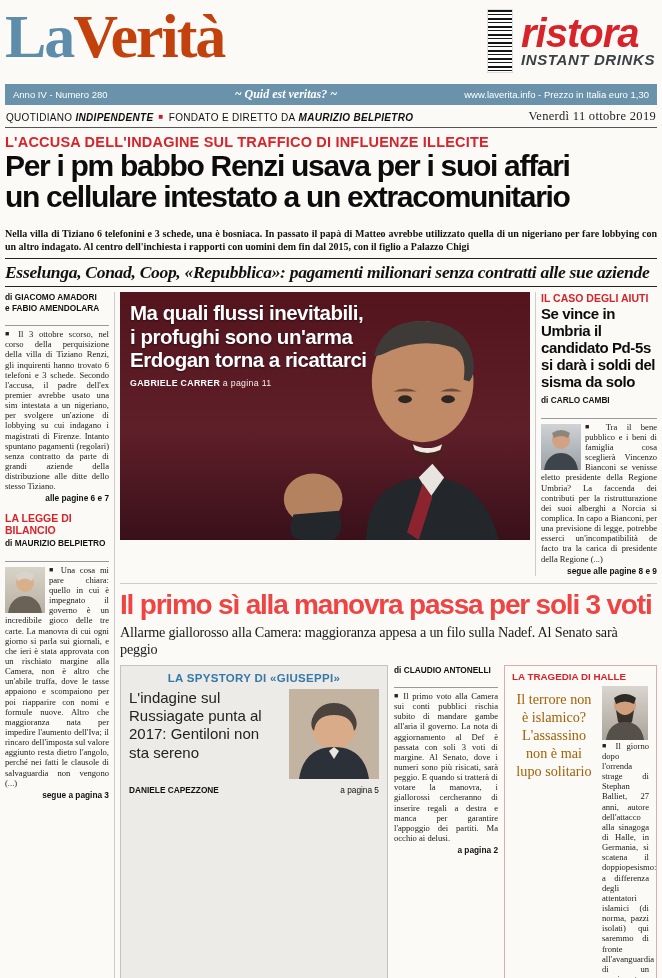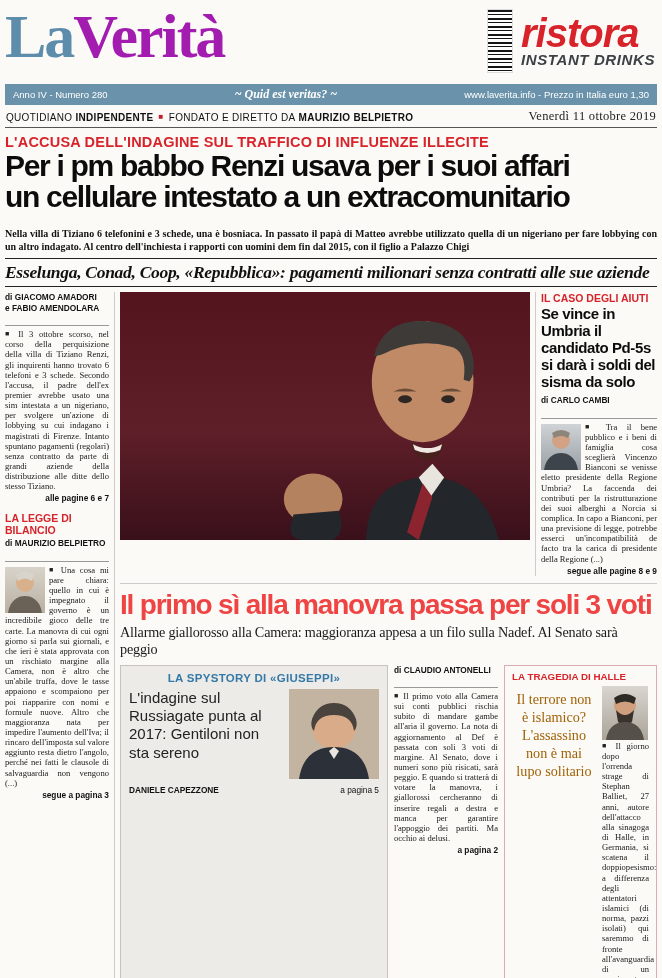--- a/index.html
+++ b/index.html
@@ -4,34 +4,34 @@
 <style>
   *{margin:0;padding:0;box-sizing:border-box;}
   html,body{background:#e6e6e4;}
   .page{width:662px;height:978px;margin:0 auto;background:#fbfaf7;color:#111;
         font-family:"Liberation Sans",sans-serif;position:relative;overflow:hidden;padding:0 5px;}
 
   
   .masthead-top{display:flex;justify-content:space-between;align-items:flex-start;padding-top:2px;height:82px;}
   .logo{font-family:"Liberation Serif",serif;font-weight:700;font-size:62px;line-height:1.1;letter-spacing:-2px;}
   .logo-la{color:#5d8dab;}
-  .logo-verita{color:#a21caf;}
+  .logo-verita{color:#c2410c;}
   .masthead-ad{display:flex;align-items:center;gap:9px;padding-top:8px;padding-right:2px;}
   .barcode{width:24px;height:62px;background:repeating-linear-gradient(180deg,#151515 0 2px,#fff 2px 4px,#151515 4px 5px,#fff 5px 8px);outline:1px solid #ddd;}
   .ristora-brand{color:#d8232a;font-size:40px;font-weight:700;font-style:italic;line-height:0.9;letter-spacing:-1px;}
   .ristora-tag{color:#3c4146;font-size:15px;font-weight:700;font-style:italic;letter-spacing:0.6px;}
 
   .blue-band{display:flex;justify-content:space-between;align-items:center;background:#6a92aa;color:#fff;
              font-size:9.5px;padding:3px 8px;margin-top:2px;}
   .band-motto{font-family:"Liberation Serif",serif;font-style:italic;font-size:12px;font-weight:700;}
 
   .tagline-row{display:flex;justify-content:space-between;align-items:center;font-size:10px;letter-spacing:0.3px;
                padding:4px 1px 3px;border-bottom:1.5px solid #555;}
   .tagline-left span{vertical-align:middle;}
-  .tag-bold{font-weight:700;}
+  .tag-bold{font-weight:700;font-style:italic;}
   .tag-sep{color:#c11f2b;font-size:8px;padding:0 2px;}
   .tagline-date{font-family:"Liberation Serif",serif;font-size:12.5px;color:#222;}
 
   
   .lead{padding-top:6px;}
   .lead-kicker{color:#d8232a;font-weight:700;font-size:14.5px;letter-spacing:0.2px;}
   .lead-h{font-size:30px;font-weight:700;letter-spacing:-1.3px;line-height:1.04;color:#0c0c0c;}
   .lead-deck{font-family:"Liberation Serif",serif;font-weight:700;font-size:10px;line-height:1.25;margin-top:16px;text-align:justify;}
   .lead-strap{font-family:"Liberation Serif",serif;font-weight:700;font-style:italic;font-size:17.5px;letter-spacing:-0.3px;
               border-top:1px solid #222;border-bottom:1px solid #222;padding:3px 0;margin-top:5px;}
@@ -174,20 +174,29 @@
               <ellipse cx="132" cy="104" rx="7" ry="4" fill="#2e2622"></ellipse>
                 <ellipse cx="176" cy="104" rx="7" ry="4" fill="#2e2622"></ellipse>
               <path d="M138 148q16 14 34 0q-4 18-17 18t-17-18z" fill="#4a201c"></path>
               <path d="M140 150q15 8 30 0l-2 6q-13 6-26 0z" fill="#efe9e2"></path>
               <path d="M92 248q2-60 58-64q60-4 78 64z" fill="#23262b"></path>
               <path d="M146 184l12 20l14-20l-12-14z" fill="#e8e4de"></path>
               <path d="M150 190l10 14l-14 44l-12-8z" fill="#8c2430"></path>
               <ellipse cx="38" cy="206" rx="30" ry="26" fill="#b5825f"></ellipse>
               <path d="M18 222q-10 26 10 26h30q14-8 6-30z" fill="#23262b"></path>
             </svg>
+            <div class="erdo-text">
+              <div class="erdo-line">Ma quali flussi inevitabili,</div>
+              <div class="erdo-line">i profughi sono un'arma</div>
+              <div class="erdo-line">Erdogan torna a ricattarci</div>
+              <div class="erdo-byline">
+                <span>GABRIELE CARRER</span>
+                <span class="erdo-page">a pagina 11</span>
+              </div>
+            </div>
           </div>
         </div>
 
         <div class="col-aiuti">
           <div class="red-kicker" style="margin-top:0">IL CASO DEGLI AIUTI</div>
           <h3 class="aiuti-title">Se vince in Umbria il candidato Pd-5s si darà i soldi del sisma da solo</h3>
           <div class="byline">di CARLO CAMBI</div>
           <div class="clearfix">
             <div class="portrait p-cambi">
               <svg viewBox="0 0 40 46">

